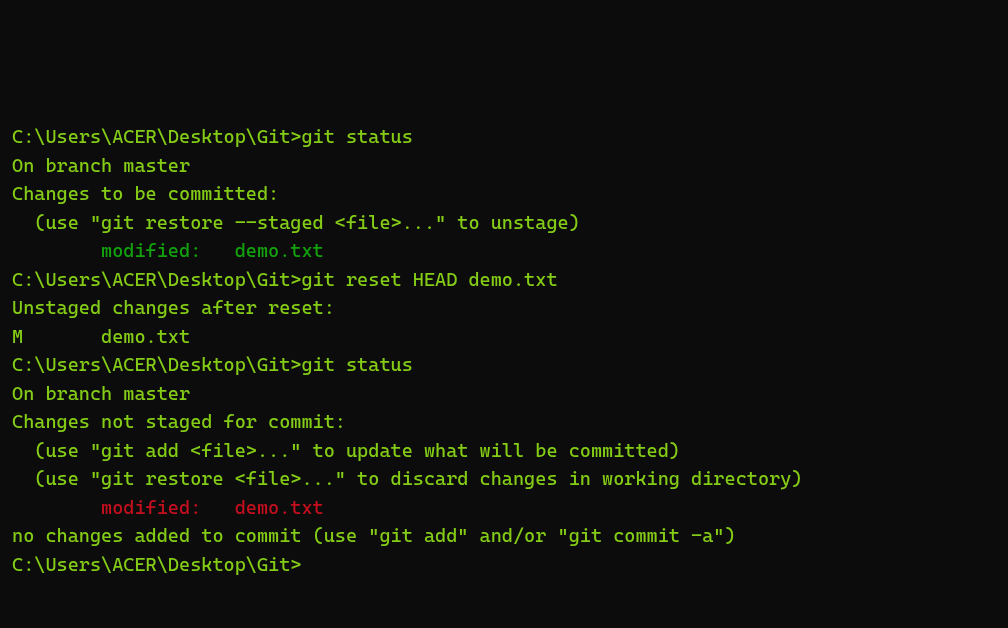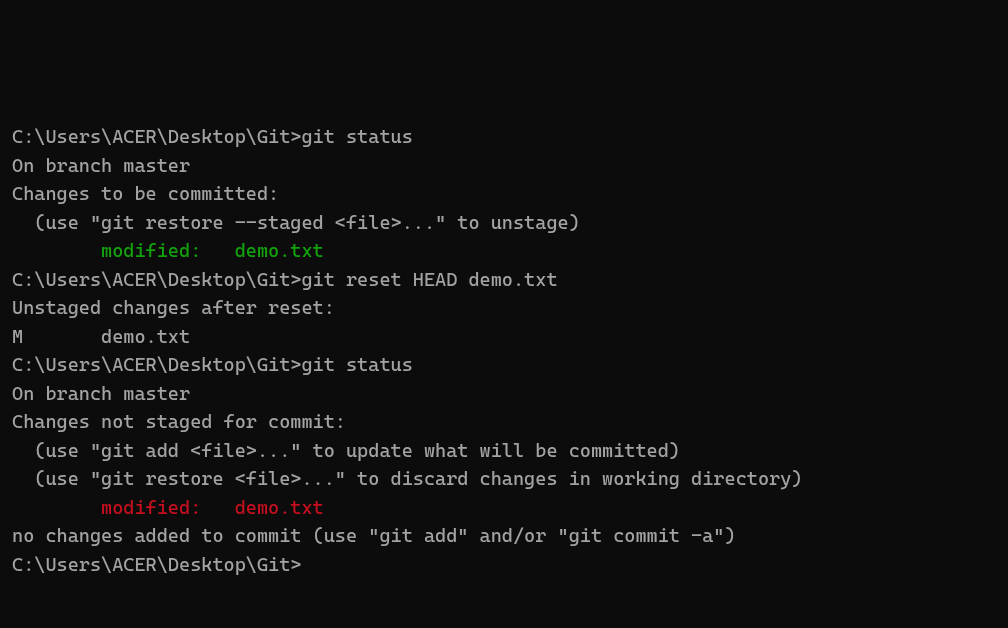--- a/index.html
+++ b/index.html
@@ -22,21 +22,21 @@
     .line {
       display: block;
     }
     .green {
       color: #13a10e;
     }
     .red {
       color: #c50f1f;
     }
     .white {
-      color: #a3a3a3;
+      color: #84cc16;
     }
     .prompt-cursor {
       display: inline-block;
     }
   </style>
 </head>
 <body>
 
 
 

